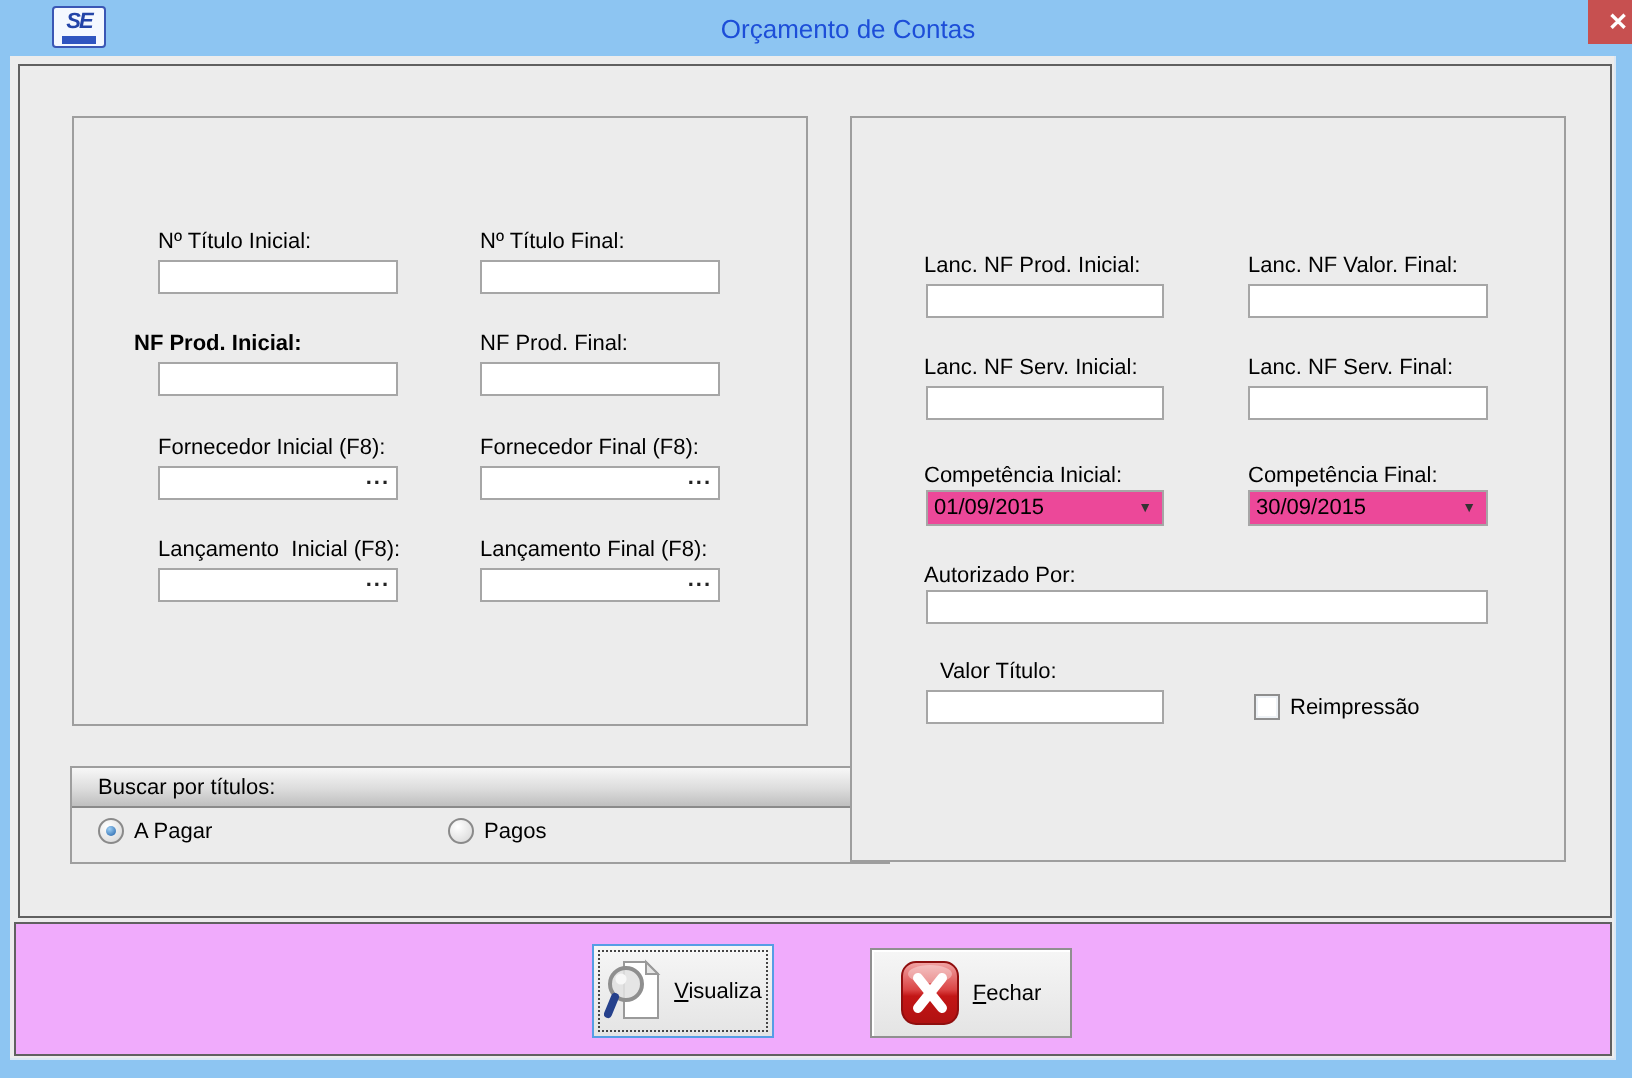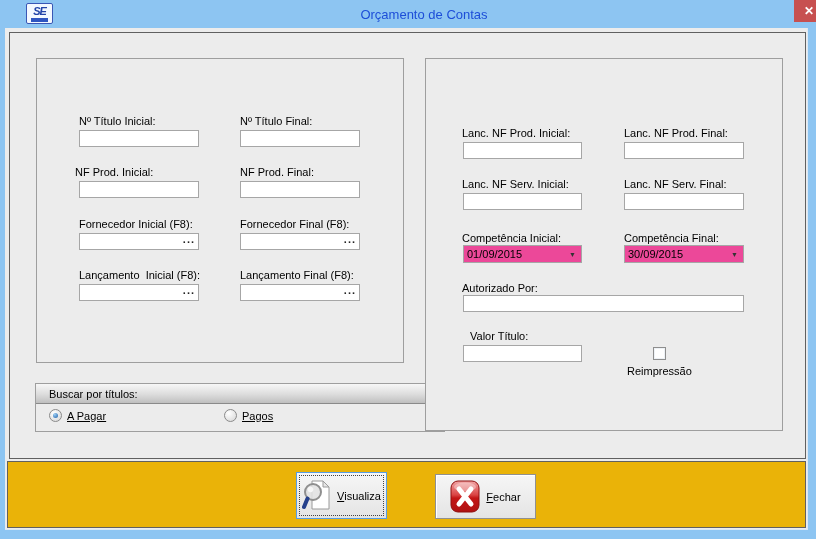--- a/index.html
+++ b/index.html
@@ -36,21 +36,21 @@
     position:absolute; left:5px; top:28px; width:803px; height:502px;
     background:#ECECEC;
     border-right:1px solid #dce8f4; border-bottom:1px solid #dce8f4;
   }
   .main-panel {
     position:absolute; left:4px; top:4px; width:797px; height:427px;
     border:1px solid #606060; background:#ECECEC;
   }
   .footer-panel {
     position:absolute; left:2px; top:433px; width:799px; height:67px;
-    border:1px solid #606060; background:#eab308;
+    border:1px solid #606060; background:#f0abfc;
   }
   
   .groupbox { position:absolute; border:1px solid #9E9E9E; background:#ECECEC; }
   .group-left  { left:26px;  top:25px;  width:368px; height:305px; }
   .group-right { left:415px; top:25px;  width:358px; height:373px; }
   .group-search{ left:25px;  top:350px; width:410px; height:49px; }
   .search-header {
     position:absolute; left:0; top:0; right:0; height:20px;
     background:linear-gradient(#f7f7f7, #dcdcdc 55%, #bfbfbf);
     border-bottom:1px solid #8a8a8a;
@@ -74,33 +74,33 @@
   .combo {
     position:absolute; height:18px; width:120px;
     background:#ec4899; border:1px solid #A6A6A6;
     display:flex; align-items:center; padding:0 3px;
   }
   .combo .combo-arrow {
     position:absolute; right:5px; top:5px; font-size:7px; color:#333;
   }
   .wide { width:281px; }
   
-  .radio-item { position:absolute; display:flex; align-items:center; gap:5px;text-decoration:underline; }
+  .radio-item { position:absolute; display:flex; align-items:center; gap:5px; }
   .radio {
     width:13px; height:13px; border-radius:50%;
     border:1px solid #8A8A8A;
     background:radial-gradient(circle at 35% 30%, #ffffff, #d5d5d5);
     position:relative;
   }
   .radio.checked::after {
     content:""; position:absolute; left:3px; top:3px; width:5px; height:5px;
     border-radius:50%;
     background:radial-gradient(circle at 35% 30%, #9fd0f5, #1E5FA8);
   }
-  .checkbox-item { position:absolute; display:flex; align-items:center; gap:5px;flex-direction:column; }
+  .checkbox-item { position:absolute; display:flex; align-items:center; gap:5px; }
   .checkbox {
     width:13px; height:13px; border:1px solid #8E8E8E;
     background:#fff; box-shadow:inset 0 0 0 1px #eef2f6;
   }
   
   .btn {
     position:absolute; display:flex; align-items:center; justify-content:center;
     gap:6px; font-size:11px; cursor:default;
     background:linear-gradient(#f6f6f6, #e4e4e4);
   }
@@ -135,21 +135,21 @@
 
     <div class="main-panel">
 
       <div class="groupbox group-left">
 
         <div class="lbl" style="left:42px; top:56px;">Nº Título Inicial:</div>
         <input class="field" style="left: 42px; top: 71px;" value="">
         <div class="lbl" style="left:203px; top:56px;">Nº Título Final:</div>
         <input class="field" style="left: 203px; top: 71px;" value="">
 
-        <div class="lbl" style="left:38px; top:107px;">NF Prod. Inicial:</div>
+        <div class="lbl" style="left:30px; top:107px;font-weight:bold;">NF Prod. Inicial:</div>
         <input class="field" style="left: 42px; top: 122px;" value="">
         <div class="lbl" style="left:203px; top:107px;">NF Prod. Final:</div>
         <input class="field" style="left: 203px; top: 122px;" value="">
 
         <div class="lbl" style="left:42px; top:159px;">Fornecedor Inicial (F8):</div>
         <div class="fieldwrap" style="left:42px; top:174px;">
           <input class="field" value="" style="">
           <span class="picker">...</span>
         </div>
         <div class="lbl" style="left:203px; top:159px;">Fornecedor Final (F8):</div>
@@ -181,21 +181,21 @@
         <div class="radio-item" style="left:188px; top:25px;">
           <span class="radio"></span>
           <span>Pagos</span>
         </div>
       </div>
 
       <div class="groupbox group-right">
 
         <div class="lbl" style="left:36px; top:68px;">Lanc. NF Prod. Inicial:</div>
         <input class="field" style="left: 37px; top: 83px; width: 119px;" value="">
-        <div class="lbl" style="left:198px; top:68px;">Lanc. NF Prod. Final:</div>
+        <div class="lbl" style="left:198px; top:68px;">Lanc. NF Valor. Final:</div>
         <input class="field" style="left: 198px; top: 83px; width: 120px;" value="">
 
         <div class="lbl" style="left:36px; top:119px;">Lanc. NF Serv. Inicial:</div>
         <input class="field" style="left: 37px; top: 134px; width: 119px;" value="">
         <div class="lbl" style="left:198px; top:119px;">Lanc. NF Serv. Final:</div>
         <input class="field" style="left: 198px; top: 134px; width: 120px;" value="">
 
         <div class="lbl" style="left:36px; top:173px;">Competência Inicial:</div>
         <div class="combo" style="left:37px; top:186px; width:119px;">
           <span>01/09/2015</span>

